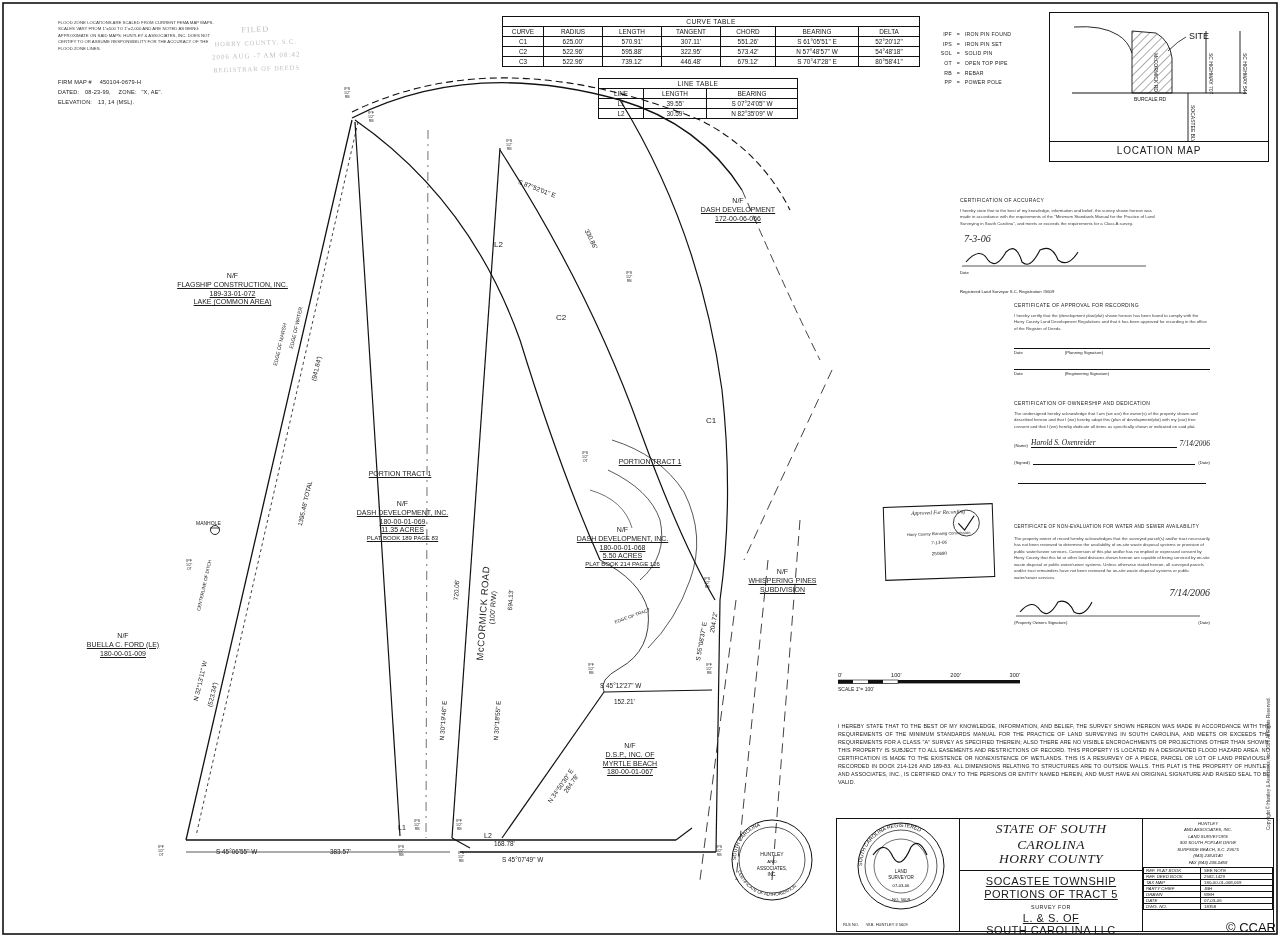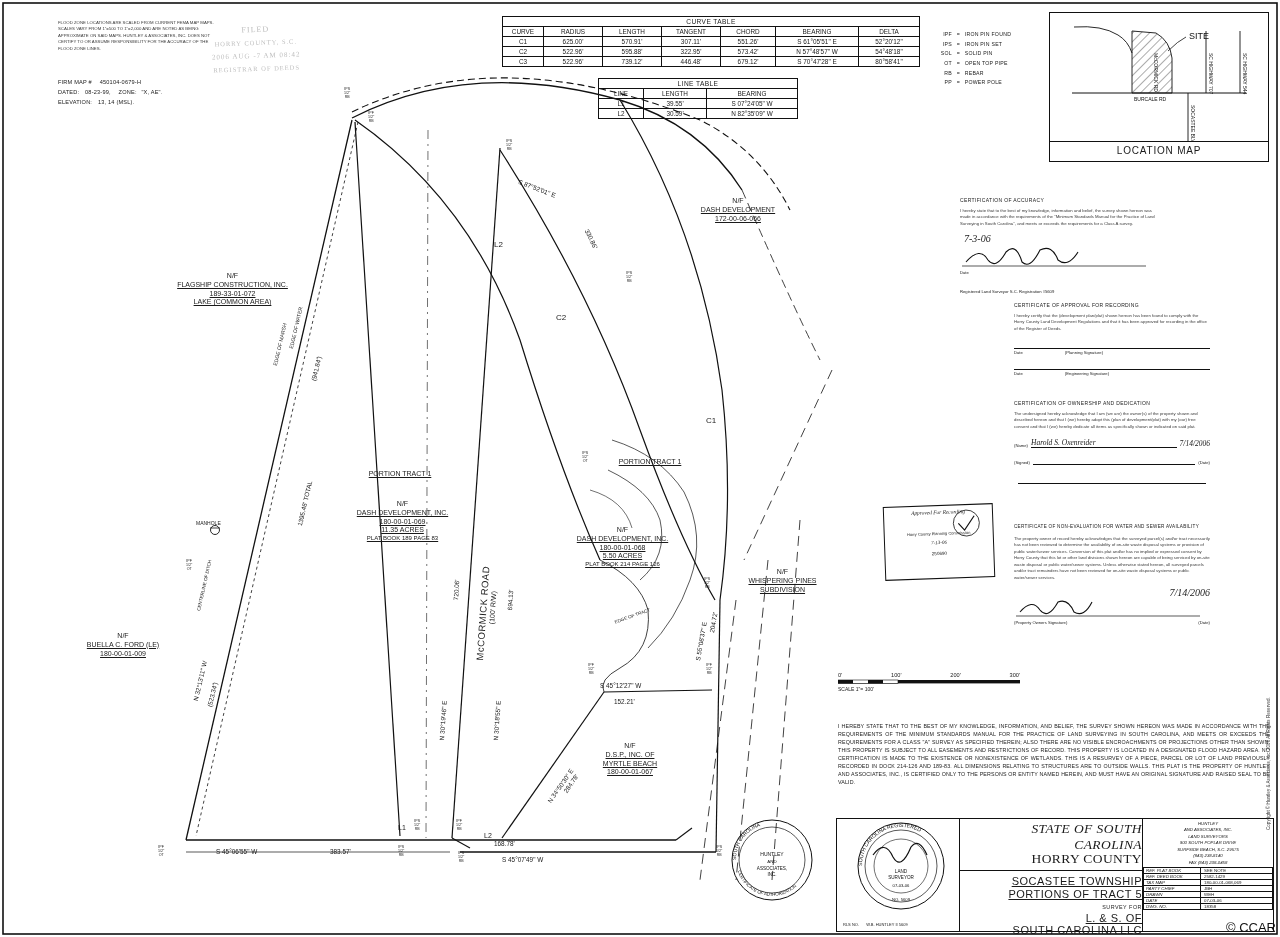--- a/index.html
+++ b/index.html
@@ -508,23 +508,23 @@
         <text x="48" y="66" text-anchor="middle" font-size="4.2" fill="#111" font-family="Liberation Sans, sans-serif">07-03-06</text>
         <text x="48" y="80" text-anchor="middle" font-size="4.2" fill="#111" font-family="Liberation Sans, sans-serif">NO. 5609</text>
         <path d="M20,34 Q32,18 40,36 Q48,50 58,26 Q66,16 74,34" fill="none" stroke="#111" stroke-width="1.2"></path>
       </svg>
       <div class="ab" style="left:6px;bottom:4px;font-size:4px;line-height:1.3">
         <span>RLS NO.</span>
         <span style="margin-left:6px">W.B. HUNTLEY II 5609</span>
       </div>
     </div>
 
-    <div style="flex:1;text-align:right;padding-top:2px">
+    <div style="flex:1;text-align:center;padding-top:2px">
       <div style="font-size:13.5px;font-style:italic;font-family:'Liberation Serif',serif;letter-spacing:.4px">STATE OF SOUTH CAROLINA</div>
-      <div style="font-size:13.5px;font-family:'Liberation Serif',serif;letter-spacing:.4px;margin-top:-2px">HORRY COUNTY</div>
+      <div style="font-size:13.5px;font-style:italic;font-family:'Liberation Serif',serif;letter-spacing:.4px;margin-top:-2px">HORRY COUNTY</div>
       <div style="border-top:1px solid #111;margin:3px 0 4px"></div>
       <div style="font-size:11px;text-decoration:underline;letter-spacing:.5px">SOCASTEE TOWNSHIP</div>
       <div style="font-size:11px;text-decoration:underline;letter-spacing:.5px;margin-top:1px">PORTIONS OF TRACT 5</div>
       <div style="font-size:5.4px;margin-top:4px;letter-spacing:.5px">SURVEY FOR</div>
       <div style="font-size:11px;text-decoration:underline;letter-spacing:.5px;margin-top:2px">L. &amp; S. OF</div>
       <div style="font-size:11px;letter-spacing:.5px">SOUTH CAROLINA LLC</div>
     </div>
 
     <div style="width:130px;border-left:1px solid #111">
       <div style="text-align:center;font-size:4.3px;line-height:1.5;padding:2px 0 1px;font-style:italic">

